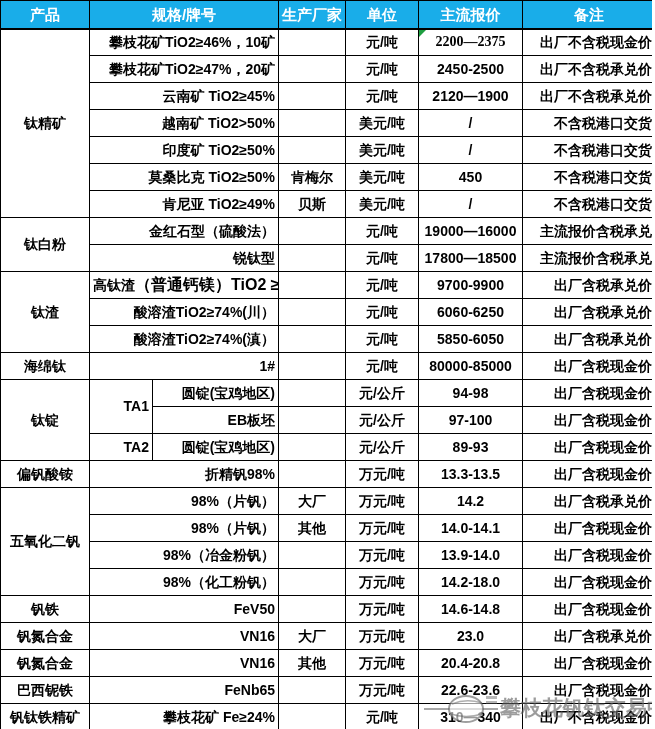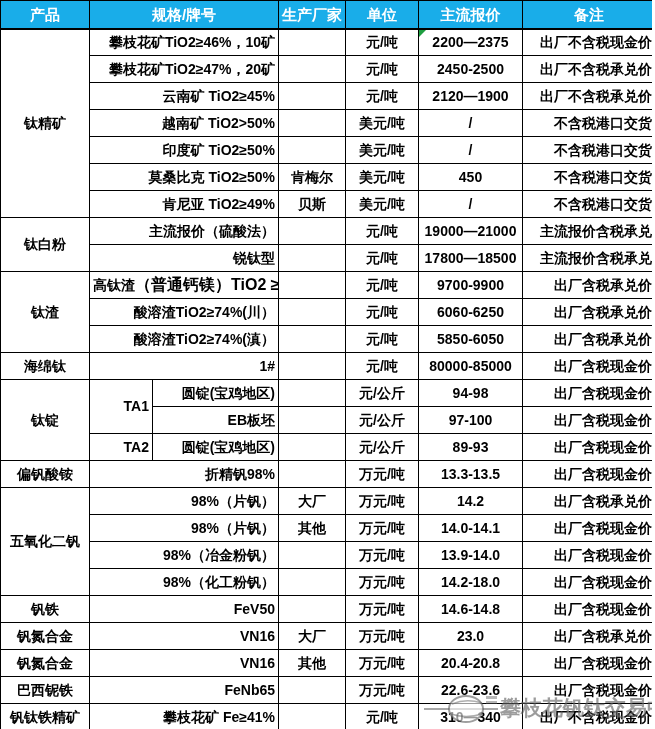--- a/index.html
+++ b/index.html
@@ -7,21 +7,21 @@
   .sheet{position:relative;width:652px;height:729px;background:#fff;overflow:hidden;}
   table{width:655px;height:729px;border-collapse:collapse;table-layout:fixed;}
   th,td{border:1px solid #000;padding:0 3px;font-size:14px;font-weight:700;color:#000;
         text-align:center;vertical-align:middle;overflow:hidden;white-space:nowrap;
         line-height:1.15;}
   thead tr{height:28px;}
   tbody tr{height:27px;}
   th{background:#19ade9;color:#ffffff;font-size:15px;font-weight:700;border-bottom:2px solid #000;}
   td.al{text-align:right;}
   td .t2{font-size:16px;}
-  td.rel{position:relative;}
+  td.rel{position:relative;font-family:Liberation Serif, serif;}
   i.flag{position:absolute;left:0;top:0;width:0;height:0;display:block;
          border-top:7px solid #1e9e40;border-right:7px solid transparent;}
   .watermark{position:absolute;left:424px;top:686px;width:231px;height:43px;
              display:flex;align-items:center;pointer-events:none;
              color:rgba(95,95,95,0.62);}
   .watermark .wm-text{font-size:21px;font-weight:700;letter-spacing:0px;white-space:nowrap;}
   .wm-logo{flex:0 0 auto;margin-right:2px;}
 </style>
 </head>
 <body>
@@ -93,24 +93,24 @@
         </tr>
         <tr>
           <td colspan="2" class="al">肯尼亚 TiO2≥49%</td>
           <td>贝斯</td>
           <td>美元/吨</td>
           <td>/</td>
           <td class="al">不含税港口交货</td>
         </tr>
         <tr>
           <td rowspan="2">钛白粉</td>
-          <td colspan="2" class="al">主流报价（硫酸法）</td>
-          <td></td>
-          <td>元/吨</td>
-          <td>19000—21000</td>
+          <td colspan="2" class="al">金红石型（硫酸法）</td>
+          <td></td>
+          <td>元/吨</td>
+          <td>19000—16000</td>
           <td class="al">主流报价含税承兑</td>
         </tr>
         <tr>
           <td colspan="2" class="al">锐钛型</td>
           <td></td>
           <td>元/吨</td>
           <td>17800—18500</td>
           <td class="al">主流报价含税承兑</td>
         </tr>
         <tr>
@@ -231,21 +231,21 @@
         <tr>
           <td>巴西铌铁</td>
           <td colspan="2" class="al">FeNb65</td>
           <td></td>
           <td>万元/吨</td>
           <td>22.6-23.6</td>
           <td class="al">出厂含税现金价</td>
         </tr>
         <tr>
           <td>钒钛铁精矿</td>
-          <td colspan="2" class="al">攀枝花矿 Fe≥41%</td>
+          <td colspan="2" class="al">攀枝花矿 Fe≥24%</td>
           <td></td>
           <td>元/吨</td>
           <td>310—340</td>
           <td class="al">出厂不含税现金价</td>
         </tr>
       </tbody>
   </table>
 
   <div class="watermark">
     <svg class="wm-logo" width="74" height="40" viewBox="0 0 74 40">

